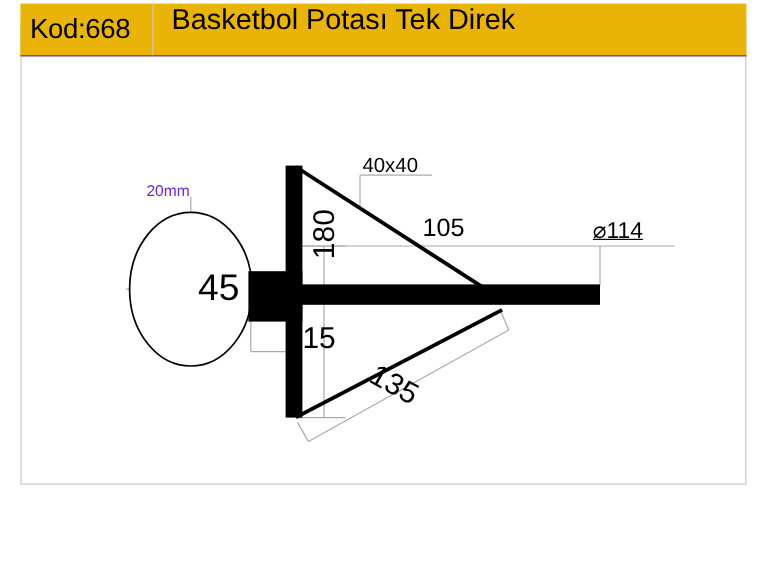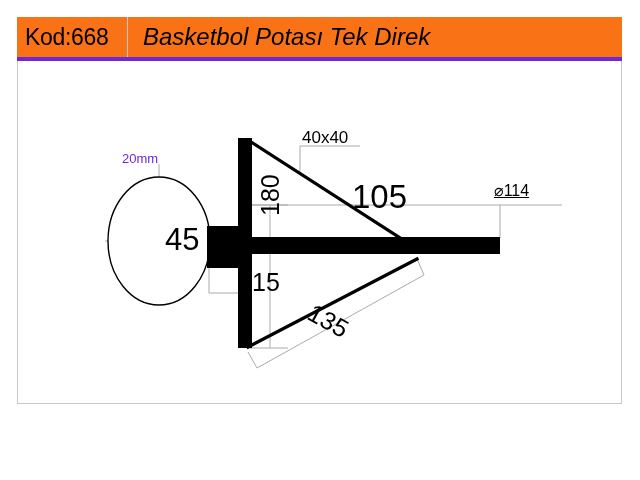--- a/index.html
+++ b/index.html
@@ -29,48 +29,47 @@
     width: 605px;
     height: 385px;
     border: 1px solid #c8c8c8;
     box-sizing: border-box;
     background: #ffffff;
   }
   
   #title-block {
     position: absolute;
     left: 17px;
-    top: 17px;
+    top: 3px;
     width: 605px;
     height: 44px;
     box-sizing: border-box;
-    border-bottom: 4px solid #6d28d9;
+    border-bottom: 1px solid #6d28d9;
     display: flex;
     align-items: stretch;
-    background: #f97316;
+    background: #eab308;
   }
   #code-cell {
     width: 111px;
     box-sizing: border-box;
     border-right: 1px solid #c8c8c8;
     display: flex;
     align-items: center;
     padding-left: 8px;
   }
   #code-cell span {
     font-size: 23px;
     letter-spacing: -0.3px;
     white-space: nowrap;
   }
   #title-cell {
     flex: 1;
     display: flex;
-    align-items: center;
+    align-items: flex-start;
     padding-left: 15px;
-    font-style: italic;
   }
   #title-cell span {
     font-size: 24px;
     white-space: nowrap;
   }
   
   #canvas {
     position: absolute;
     left: 0;
     top: 0;
@@ -111,33 +110,33 @@
     transform-origin: left top;
   }
   #lbl-40x40 {
     left: 302px;
     top: 129px;
     font-size: 17px;
   }
   #lbl-105 {
     left: 352px;
     top: 180px;
-    font-size: 33px;
+    font-size: 21px;
   }
   #lbl-135 {
     left: 316px;
     top: 300px;
     font-size: 25px;
     transform: rotate(29deg);
     transform-origin: left top;
   }
   #lbl-dia114 {
     left: 494px;
     top: 183px;
-    font-size: 16px;
+    font-size: 19px;
     text-decoration: underline;
   }
 </style>
 </head>
 <body>
 
 <div id="page">
 
   <div id="frame"></div>
 

